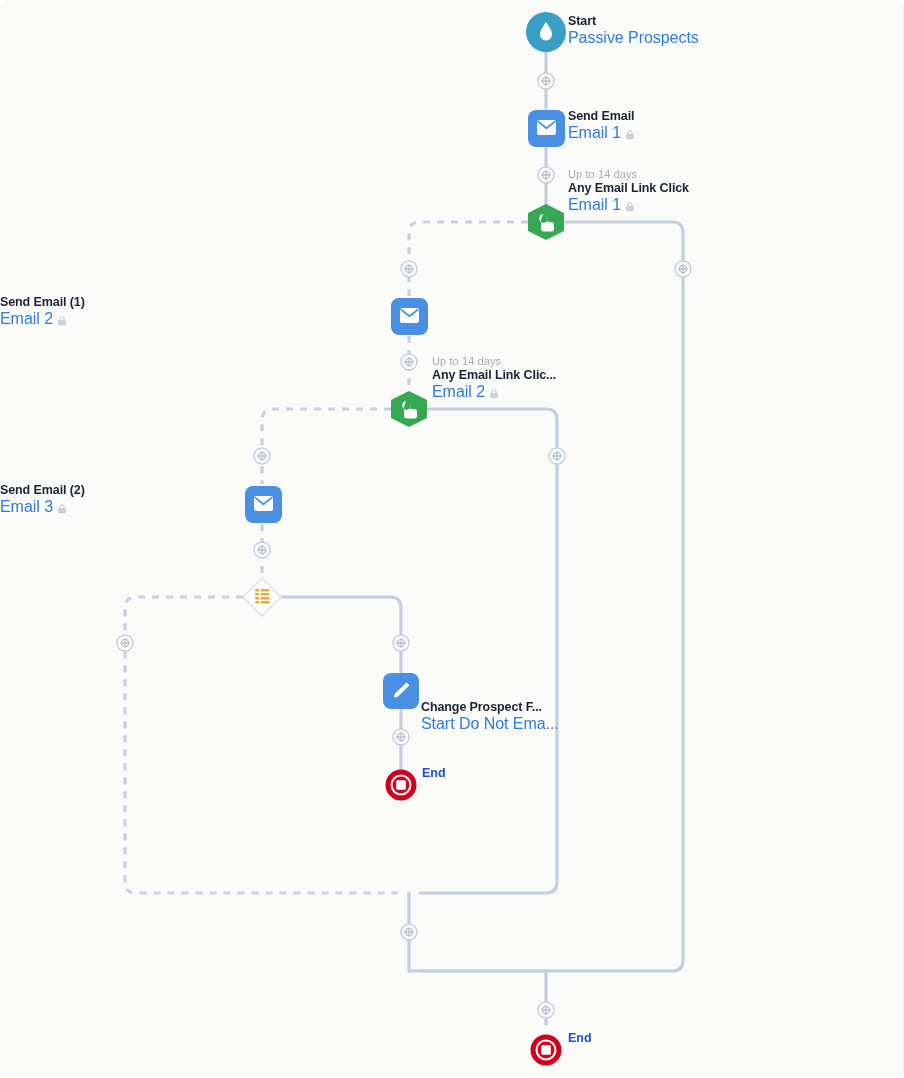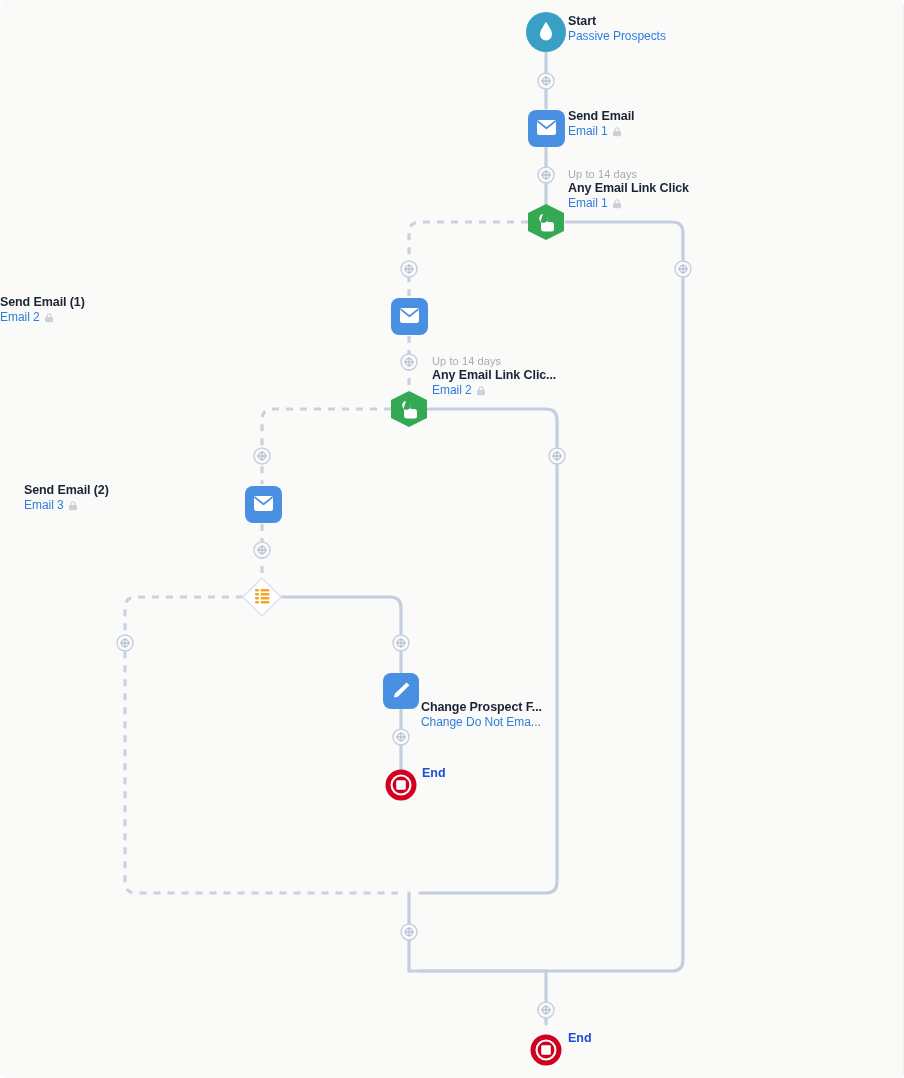--- a/index.html
+++ b/index.html
@@ -40,21 +40,21 @@
     color: #a9a9b3;
     letter-spacing: .1px;
   }
   .lbl-title {
     font-size: 12.5px;
     font-weight: bold;
     color: #1b2433;
     letter-spacing: -.1px;
   }
   .lbl-sub {
-    font-size: 12px;
+    font-size: 16px;
     color: #2f7ddb;
     letter-spacing: -.05px;
   }
   .lbl-sub .badge-ico {
     display: inline-block;
     vertical-align: -2px;
     margin-left: 4px;
     opacity: .55;
   }
   .end-lbl {
@@ -236,32 +236,32 @@
 
   <div class="lbl right" style="left:432px; top:355px;">
     <div class="lbl-meta">Up to 14 days</div>
     <div class="lbl-title">Any Email Link Clic...</div>
     <div class="lbl-sub"><span>Email 2</span><svg class="badge-ico" width="10" height="10" viewBox="0 0 10 10">
           <rect x="1" y="4" width="8" height="5.2" rx="1.2" fill="#a7b0bf"></rect>
           <path d="M 3 4 V 2.8 A 2 2 0 0 1 7 2.8 V 4" fill="none" stroke="#a7b0bf" stroke-width="1.2"></path>
         </svg></div>
   </div>
 
-  <div class="lbl left" style="left:0px; width:237px; top:483px;padding-left:24px;">
+  <div class="lbl left" style="left:0px; width:237px; top:483px;">
     <div class="lbl-title">Send Email (2)</div>
     <div class="lbl-sub"><span>Email 3</span><svg class="badge-ico" width="10" height="10" viewBox="0 0 10 10">
           <rect x="1" y="4" width="8" height="5.2" rx="1.2" fill="#a7b0bf"></rect>
           <path d="M 3 4 V 2.8 A 2 2 0 0 1 7 2.8 V 4" fill="none" stroke="#a7b0bf" stroke-width="1.2"></path>
         </svg></div>
   </div>
 
 
   <div class="lbl right" style="left:421px; top:672px;margin-top:28px;">
     <div class="lbl-title">Change Prospect F...</div>
-    <div class="lbl-sub">Change Do Not Ema...</div>
+    <div class="lbl-sub">Start Do Not Ema...</div>
   </div>
 
   <div class="lbl right" style="left:422px; top:766px;">
     <div class="end-lbl">End</div>
   </div>
 
   <div class="lbl right" style="left:568px; top:1031px;">
     <div class="end-lbl">End</div>
   </div>
 

